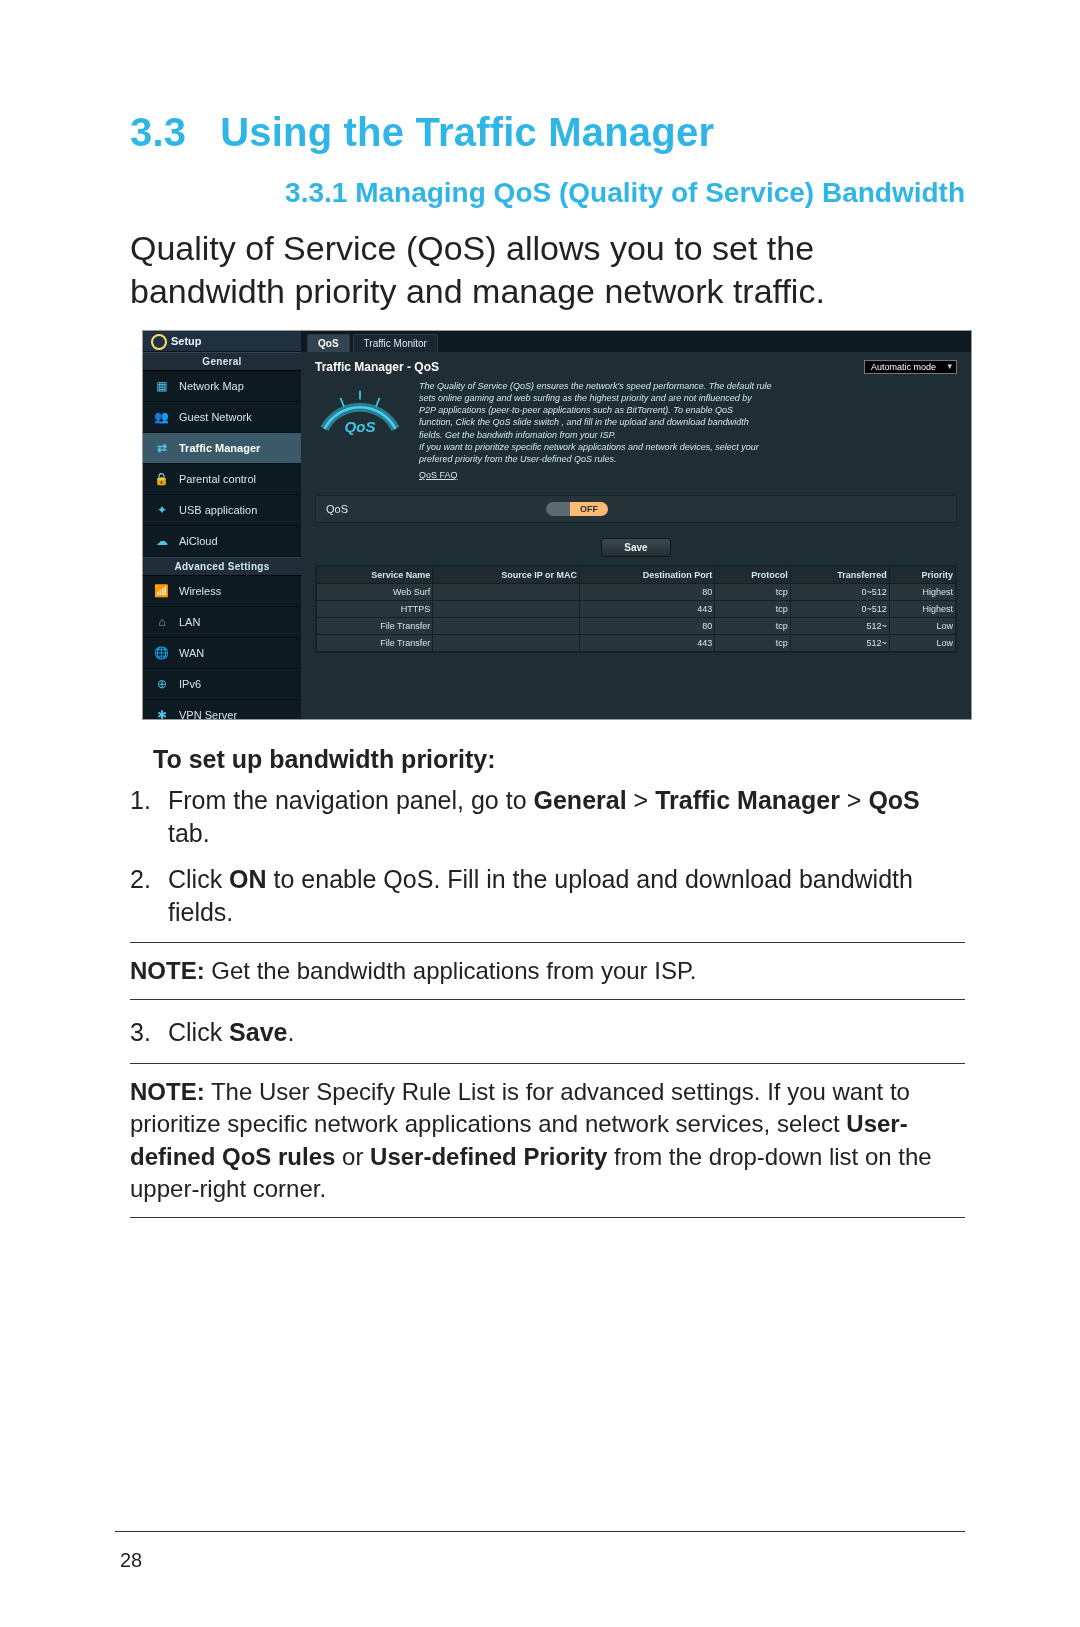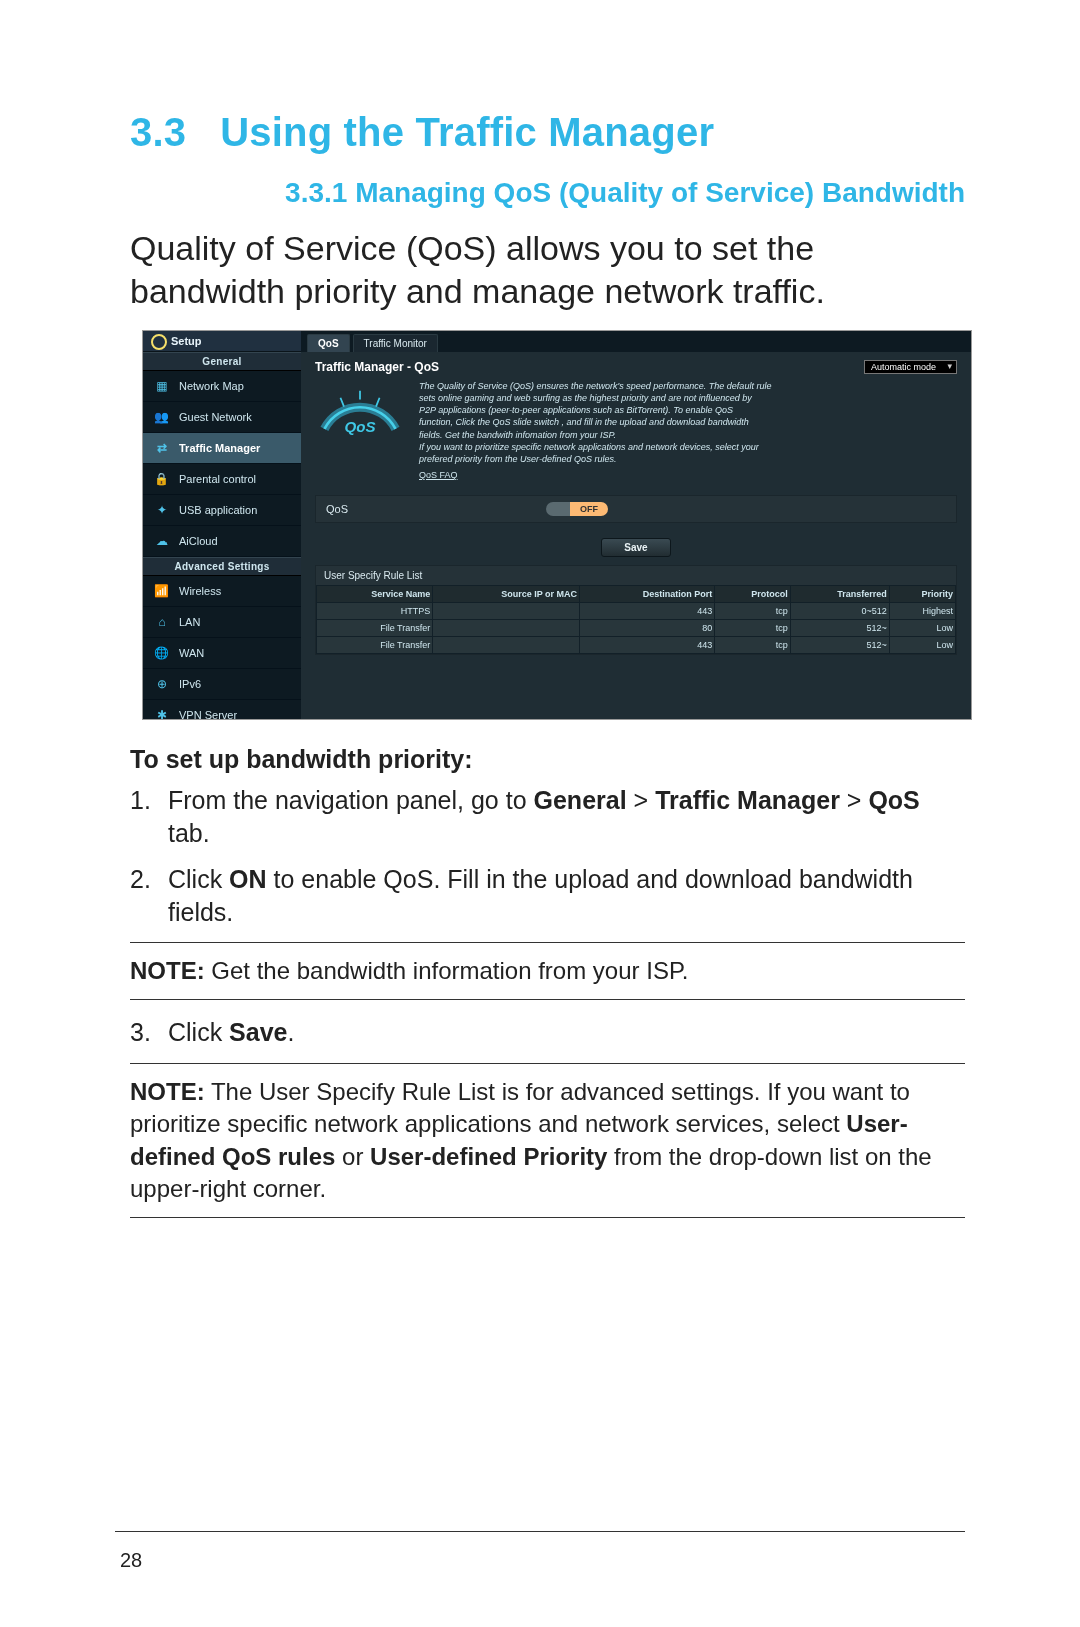--- a/index.html
+++ b/index.html
@@ -192,21 +192,21 @@
     padding: 3px 2px;
     text-align: right;
     color: #cfe6ee;
   }
   .ss-table th {
     background: #1f2b2f;
     font-weight: 700;
   }
   .ss-table td { background: #28363b; }
   
-  .steps-heading { font-size: 25px; font-weight: 700; margin-bottom: 10px; }
+  .steps-heading { font-size: 25px; font-weight: 700; margin-bottom: 10px; margin-left: 23px; }
   ol.steps { list-style: none; font-size: 25px; line-height: 1.3; }
   ol.steps li { position: relative; padding-left: 38px; margin-bottom: 14px; }
   ol.steps li .num { position: absolute; left: 0; }
   .note-box {
     border-top: 1px solid #333;
     border-bottom: 1px solid #333;
     padding: 12px 0;
     font-size: 24px;
     line-height: 1.35;
     margin: 6px 0 16px;
@@ -326,33 +326,40 @@
       <span class="lbl">QoS</span>
       <span class="ss-toggle">
         <span class="slot"></span>
         <span class="off">OFF</span>
       </span>
     </div>
     <div class="ss-save-row">
       <span class="ss-save">Save</span>
     </div>
     <div class="ss-rule-block">
-      <div class="ss-rule-title">User Specify Rule List</div>
       <table class="ss-table">
         <thead>
             <tr id="tbl-head">
               <th>Service Name</th>
               <th>Source IP or MAC</th>
               <th>Destination Port</th>
               <th>Protocol</th>
               <th>Transferred</th>
               <th>Priority</th>
             </tr>
           </thead>
         <tbody id="tbl-body">
+            <tr>
+              <td>Web Surf</td>
+              <td></td>
+              <td>80</td>
+              <td>tcp</td>
+              <td>0~512</td>
+              <td>Highest</td>
+            </tr>
             <tr>
               <td>HTTPS</td>
               <td></td>
               <td>443</td>
               <td>tcp</td>
               <td>0~512</td>
               <td>Highest</td>
             </tr>
             <tr>
               <td>File Transfer</td>
@@ -381,21 +388,21 @@
 <ol class="steps">
   <li><span class="num">1.</span>
     <span>From the navigation panel, go to </span><span class="strong">General</span><span> &gt; </span><span class="strong">Traffic Manager</span><span> &gt; </span><span class="strong">QoS</span><span> tab.</span>
   </li>
   <li><span class="num">2.</span>
     <span>Click </span><span class="strong">ON</span><span> to enable QoS. Fill in the upload and download bandwidth fields.</span>
   </li>
 </ol>
 
 <div class="note-box">
-  <span class="strong">NOTE:</span><span> Get the bandwidth information from your ISP.</span>
+  <span class="strong">NOTE:</span><span> Get the bandwidth applications from your ISP.</span>
 </div>
 
 <ol class="steps">
   <li><span class="num">3.</span>
     <span>Click </span><span class="strong">Save</span><span>.</span>
   </li>
 </ol>
 
 <div class="note-box">
   <span class="strong">NOTE:</span><span>  The User Specify Rule List is for advanced settings. If you want to prioritize specific network applications and network services, select </span><span class="strong">User-defined QoS rules</span><span> or </span><span class="strong">User-defined Priority</span><span> from the drop-down list on the upper-right corner.</span>

